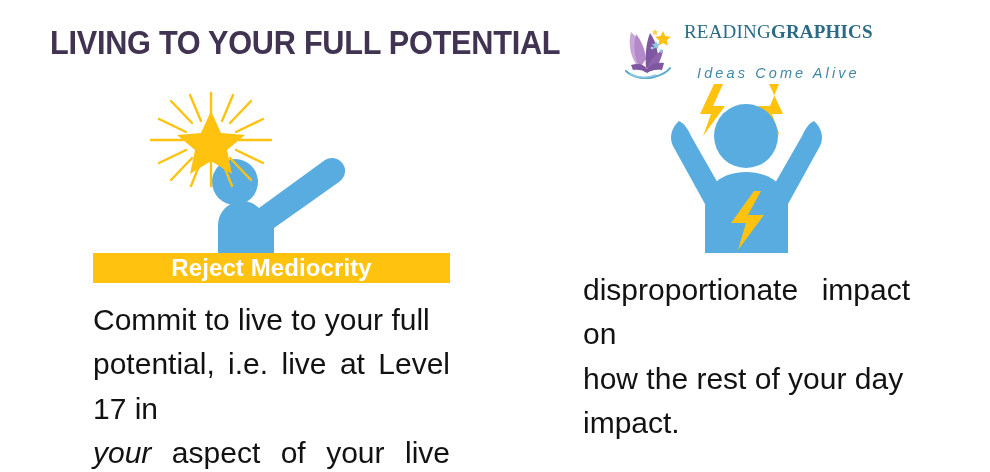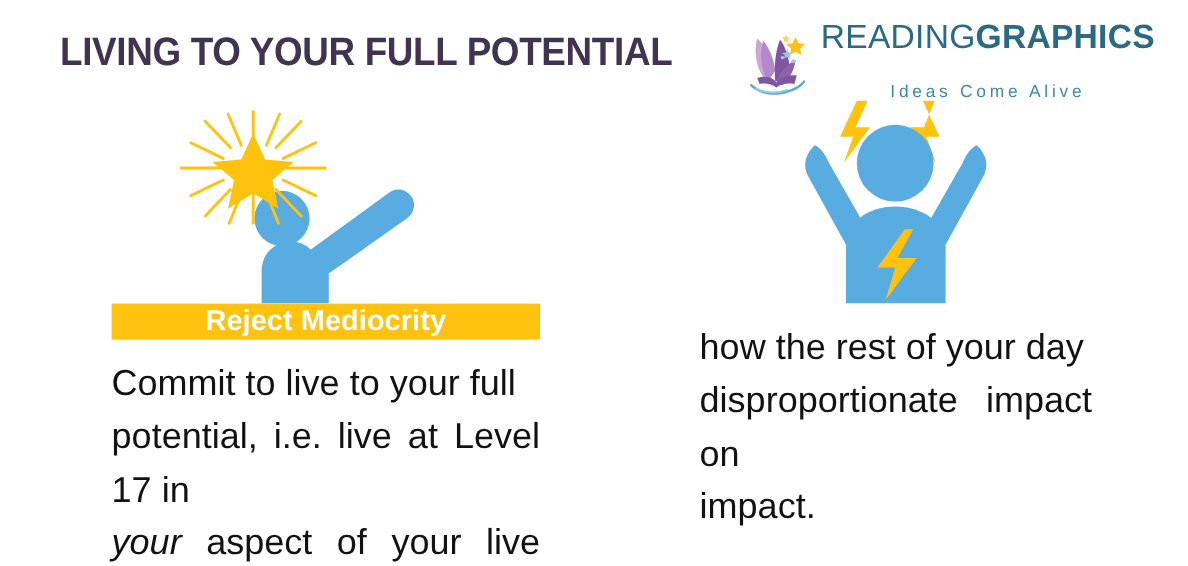--- a/index.html
+++ b/index.html
@@ -46,30 +46,32 @@
     flex: 0 0 62px;
     margin-right: 4px;
   }
   .logo-textwrap {
     display: flex;
     flex-direction: column;
     justify-content: center;
     line-height: 1;
   }
   .logo-wordmark {
-    font-size: 28px;
+    font-size: 19px;
     color: #2a6a85;
     letter-spacing: 0.2px;
     white-space: nowrap;
+    font-family: Liberation Serif, serif;
   }
   .logo-wordmark .lw-light { font-weight: normal; }
   .logo-wordmark .lw-bold  { font-weight: bold; }
   .logo-tagline {
     margin-top: 25px;
     font-size: 14.5px;
+    font-style: italic;
     color: #3f88a6;
     letter-spacing: 3.1px;
     text-align: center;
     white-space: nowrap;
   }
 
   
   .col {
     position: absolute;
     top: 78px;
@@ -209,17 +211,17 @@
         <path d="M122 175 L122 128 C122 108 139 94 163 94 C187 94 205 108 205 128
                  L205 175 Z"></path>
       </g>
 
       <polygon points="171,113 148,145 163,145 155,172 181,137 165,137 178,113" fill="#ffc20e"></polygon>
     </svg>
   </div>
 
 
   <div class="body-text">
+    <span>disproportionate impact on</span>
     <span>how the rest of your day</span>
-    <span>disproportionate impact on</span>
     <span>impact.</span>
   </div>
 </div>
 
 </body></html>

